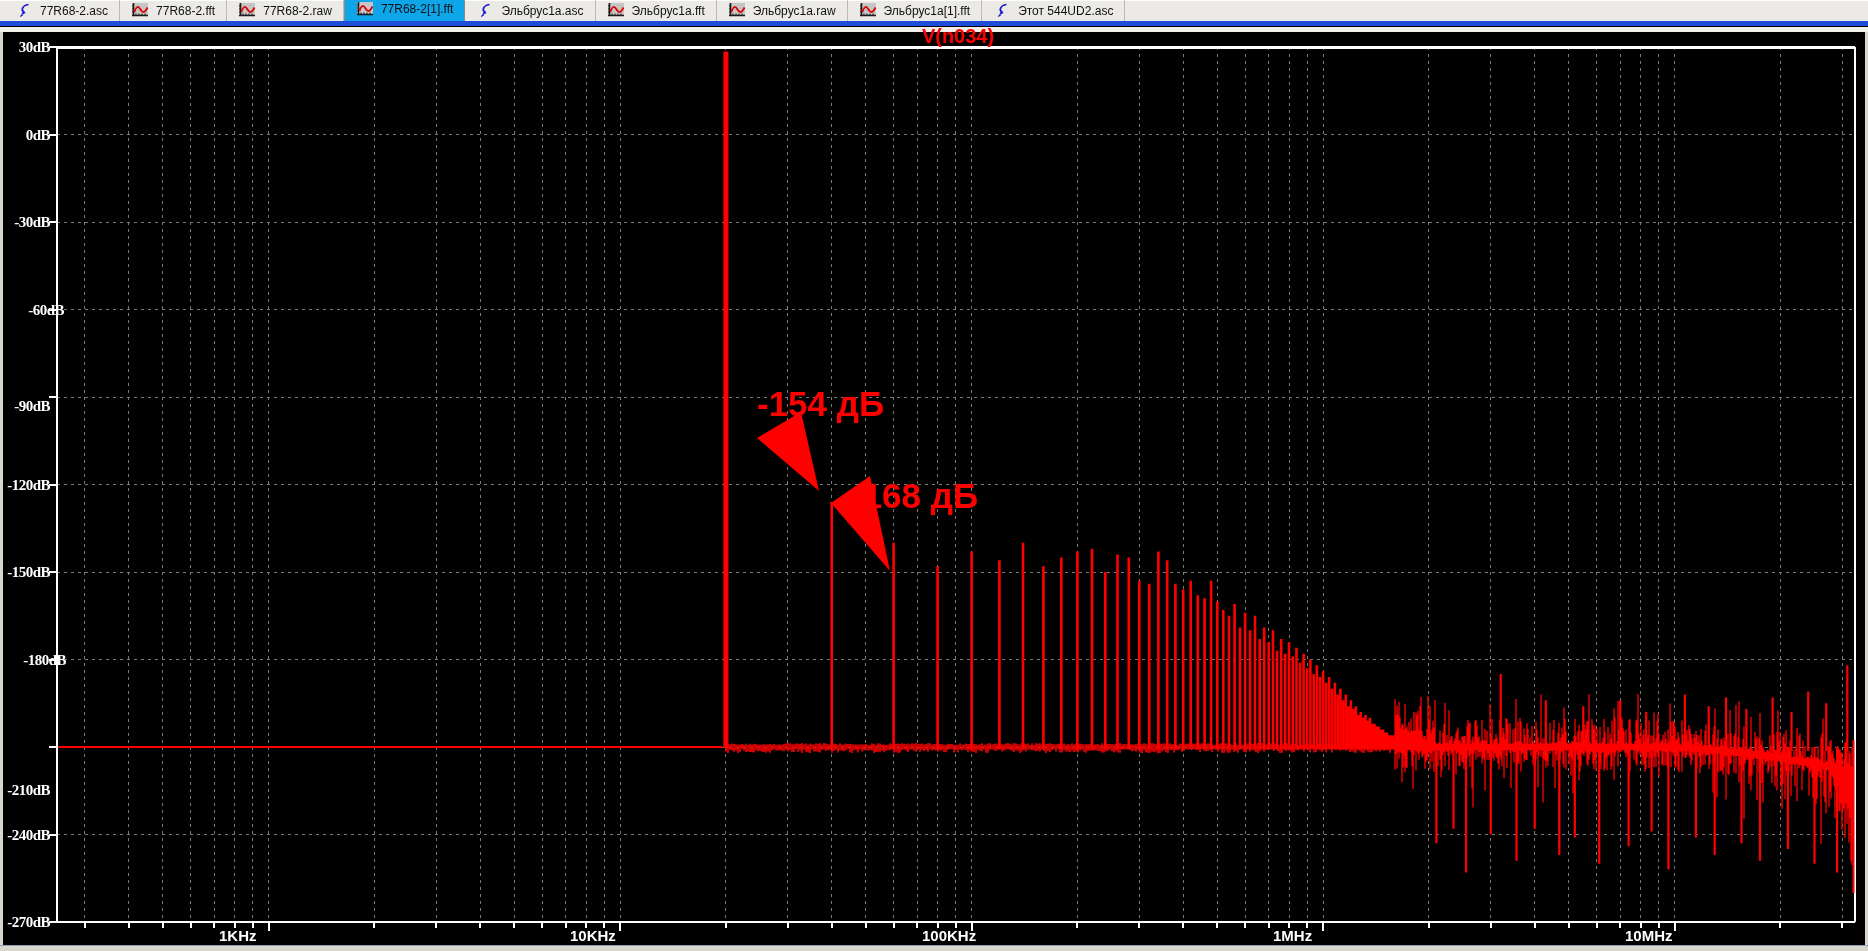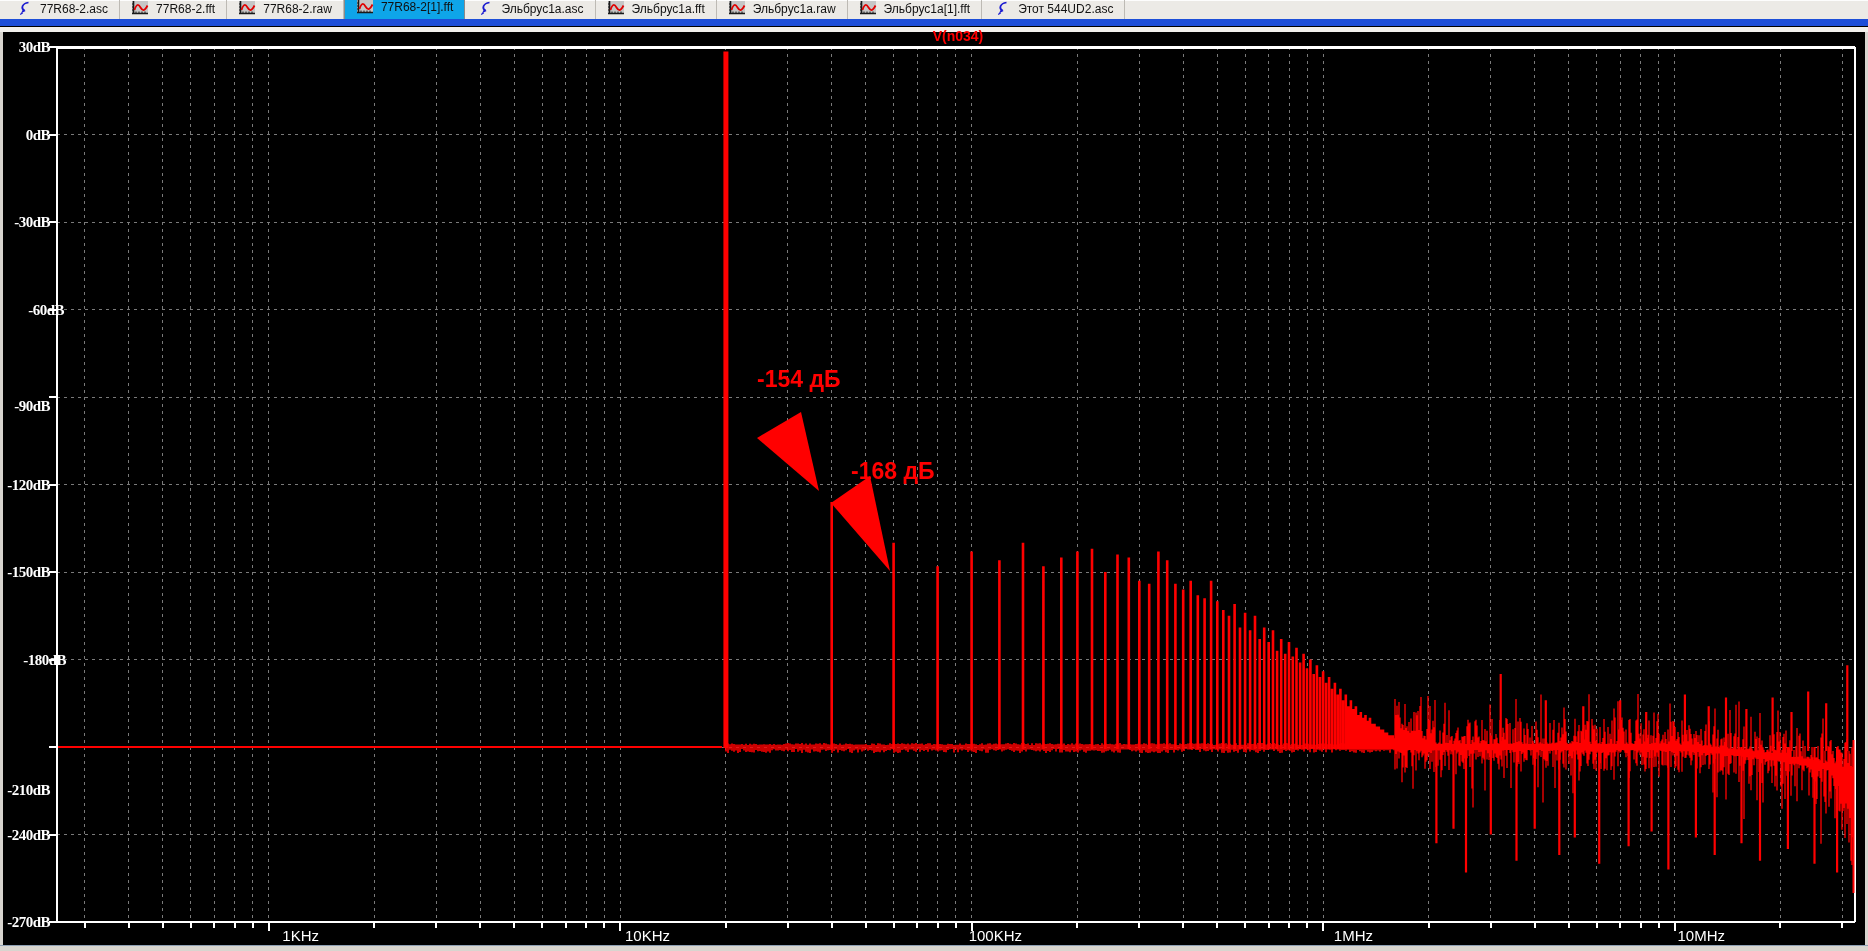--- a/index.html
+++ b/index.html
@@ -1,41 +1,41 @@
 <!DOCTYPE html>
 <html><head>
 <meta charset="utf-8">
 <style>
   html,body{margin:0;padding:0;background:#555;}
   *{box-sizing:border-box;font-family:"Liberation Sans",sans-serif;}
   .window{position:relative;width:1868px;height:951px;background:#000;overflow:hidden;}
   
   .tabbar{position:absolute;left:0;top:0;width:1868px;height:26px;background:#eceae6;
-          border-top:1px solid #fdfdfd;border-bottom:7px solid #1d4ed8;
+          border-top:1px solid #fdfdfd;border-bottom:5px solid #1d4ed8;
           display:flex;align-items:flex-end;padding-left:4px;}
   .tab{height:21px;margin-bottom:0;display:flex;align-items:center;gap:7px;
        padding:0 11px;font-size:12px;color:#111;border-right:1px solid #bdbab4;
        cursor:default;white-space:nowrap;}
   .tab.active{height:25px;background:#0ea5e9;border:1px solid #8a8a8a;border-bottom:none;
        position:relative;z-index:2;}
   .tab-icon{display:inline-flex;width:18px;height:16px;align-items:center;justify-content:center;}
   .understrip{position:absolute;left:0;top:27px;width:1868px;height:5px;background:#f2f0ec;}
   
   .frame-left{position:absolute;left:0;top:32px;width:3px;height:913px;background:#d8d5cf;}
   .frame-right{position:absolute;right:0;top:32px;width:3px;height:913px;background:#d8d5cf;}
   .frame-bottom{position:absolute;left:0;bottom:0;width:1868px;height:6px;background:#d8d5cf;border-top:1px solid #8ea0b4;}
   #plot-svg{position:absolute;left:0;top:0;}
   .ylab{position:absolute;width:50px;text-align:right;color:#fff;font-weight:bold;
         font-size:15px;letter-spacing:-0.5px;line-height:16px;font-family:Liberation Serif, serif;}
-  .xlab{position:absolute;width:100px;text-align:right;color:#fff;font-weight:normal;
+  .xlab{position:absolute;width:100px;text-align:left;color:#fff;font-weight:bold;
         font-size:15px;top:928px;line-height:16px;}
   .trace-title{position:absolute;left:888px;top:29px;width:140px;text-align:center;
-        color:#f00;font-weight:bold;font-size:14px;line-height:15px;}
-  .annot{position:absolute;color:#f00;font-size:23px;font-weight:600;line-height:1;
-        letter-spacing:0px;white-space:nowrap;}
+        color:#f00;font-weight:bold;font-size:20px;line-height:15px;}
+  .annot{position:absolute;color:#f00;font-size:35px;font-weight:600;line-height:1;
+        letter-spacing:0px;white-space:nowrap;margin-top:18px;}
 </style>
 </head>
 <body>
 
 <div class="window">
 
   <div class="tabbar">
     <div class="tab">
       <span class="tab-icon">
           <svg width="14" height="16" viewBox="0 0 14 16">

